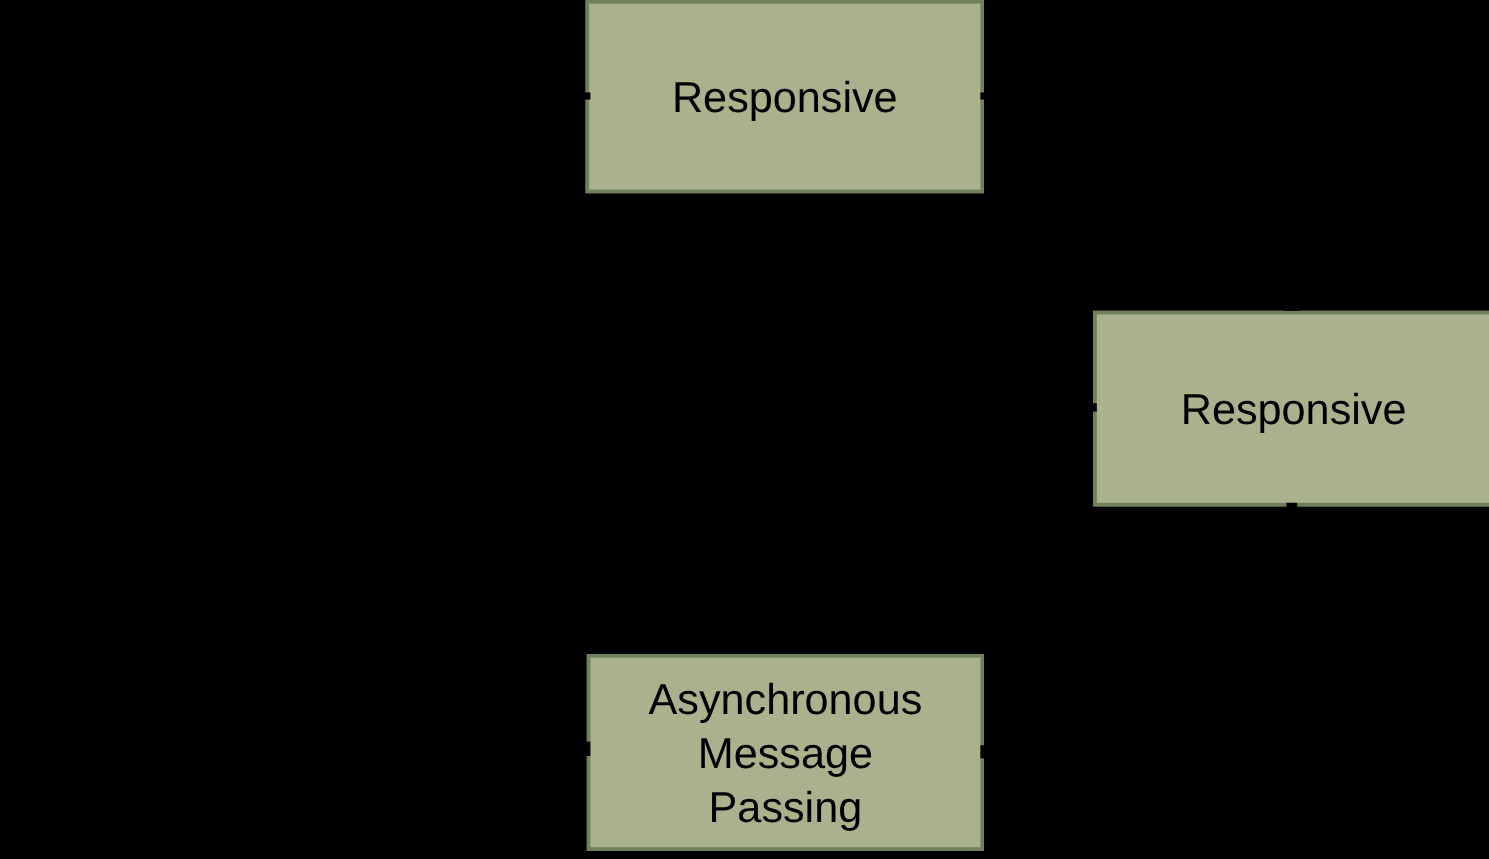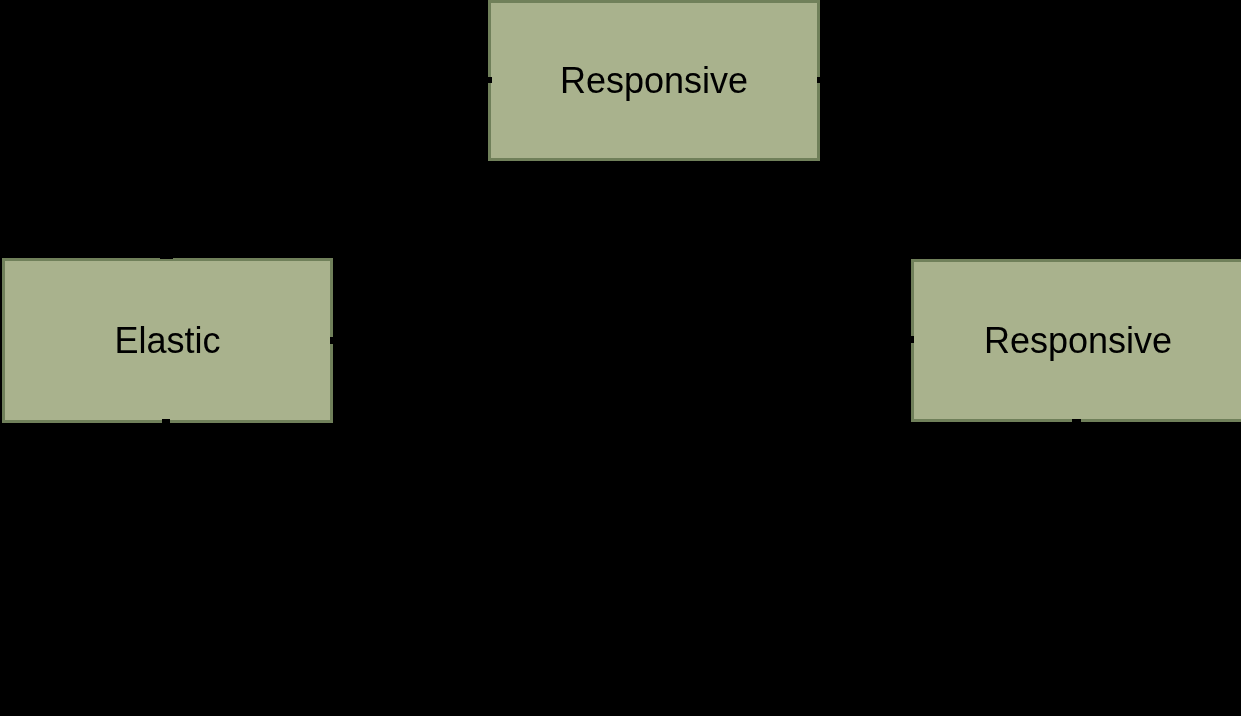--- a/index.html
+++ b/index.html
@@ -55,28 +55,30 @@
 </style>
 </head>
 <body>
 
 <div class="stage">
 
   <div class="node node-responsive">
     <span class="node-label">Responsive</span>
   </div>
 
-  <div class="node node-elastic">
-    <span class="node-label">Elastic</span>
-  </div>
 
   <div class="node node-resilient">
     <span class="node-label">Responsive</span>
   </div>
 
+  <div class="node node-async">
+    <span class="node-label">Asynchronous
+Message
+Passing</span>
+  </div>
 
   <div class="tick tick-1"></div>
   <div class="tick tick-2"></div>
   <div class="tick tick-3"></div>
   <div class="tick tick-4"></div>
   <div class="tick tick-5"></div>
   <div class="tick tick-6"></div>
   <div class="tick tick-7"></div>
   <div class="tick tick-8"></div>
   <div class="tick tick-9"></div>

